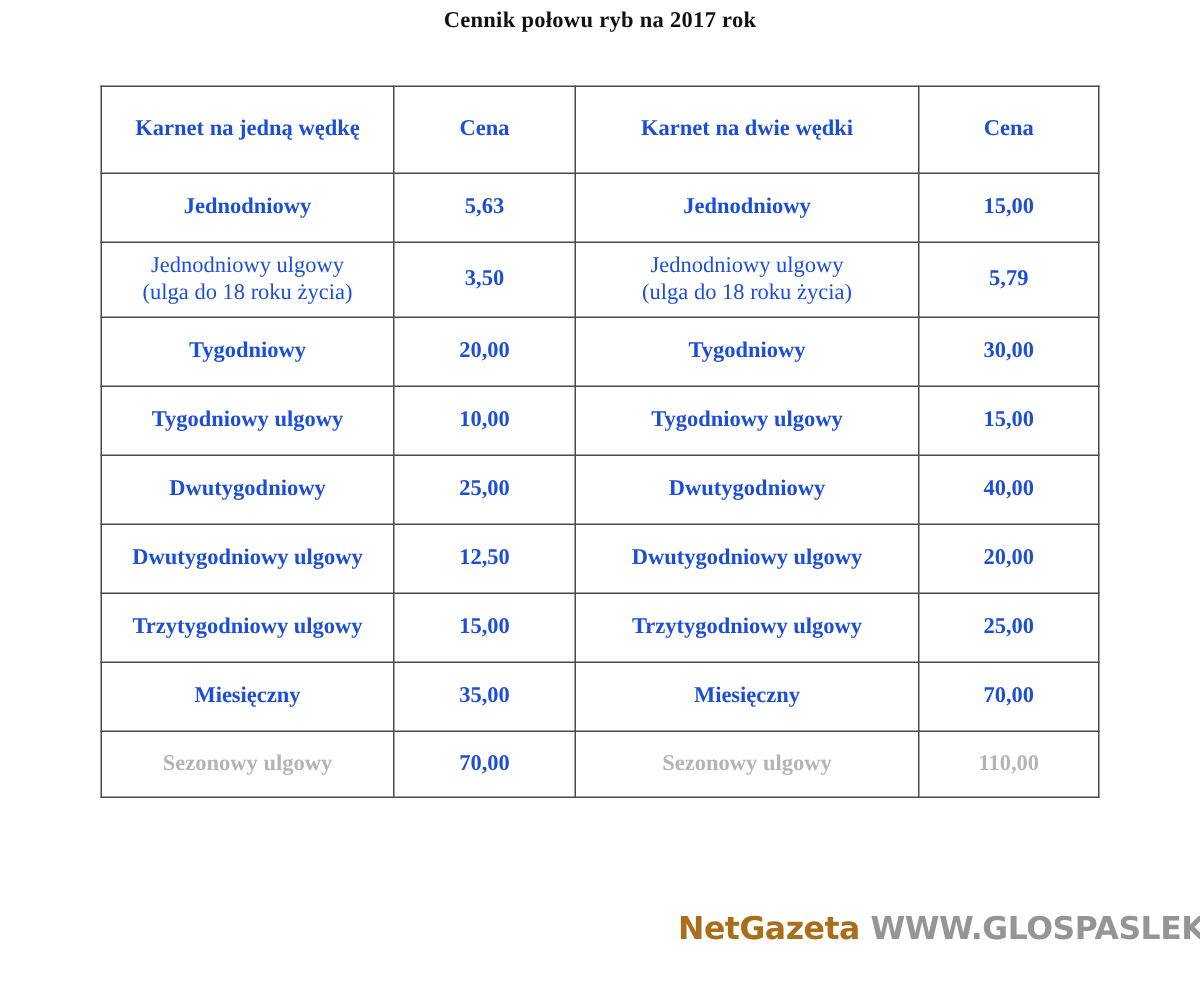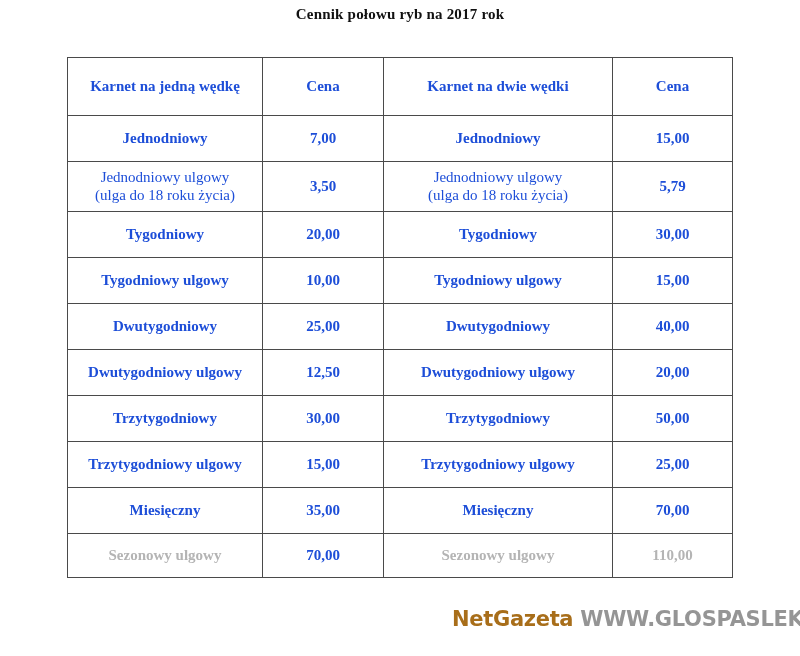--- a/index.html
+++ b/index.html
@@ -135,21 +135,21 @@
           <th class="bold-cell">Karnet na jedną wędkę</th>
           <th class="bold-cell">Cena</th>
           <th class="bold-cell">Karnet na dwie wędki</th>
           <th class="bold-cell">Cena</th>
         </tr>
       </thead>
       <tbody id="table-body">
 
       <tr>
             <td class="bold-cell">Jednodniowy</td>
-            <td class="bold-cell">7,00</td>
+            <td class="bold-cell">5,63</td>
             <td class="bold-cell">Jednodniowy</td>
             <td class="bold-cell">15,00</td>
           </tr>
           <tr class="tall">
             <td class="sub-label">Jednodniowy ulgowy<span class="line2">(ulga do 18 roku życia)</span></td>
             <td class="bold-cell">3,50</td>
             <td class="sub-label">Jednodniowy ulgowy<span class="line2">(ulga do 18 roku życia)</span></td>
             <td class="bold-cell">5,79</td>
           </tr>
           <tr>
@@ -170,26 +170,20 @@
             <td class="bold-cell">Dwutygodniowy</td>
             <td class="bold-cell">40,00</td>
           </tr>
           <tr>
             <td class="plain-cell">Dwutygodniowy ulgowy</td>
             <td class="plain-cell">12,50</td>
             <td class="plain-cell">Dwutygodniowy ulgowy</td>
             <td class="plain-cell">20,00</td>
           </tr>
           <tr>
-            <td class="bold-cell">Trzytygodniowy</td>
-            <td class="bold-cell">30,00</td>
-            <td class="bold-cell">Trzytygodniowy</td>
-            <td class="bold-cell">50,00</td>
-          </tr>
-          <tr>
             <td class="plain-cell">Trzytygodniowy ulgowy</td>
             <td class="plain-cell">15,00</td>
             <td class="plain-cell">Trzytygodniowy ulgowy</td>
             <td class="plain-cell">25,00</td>
           </tr>
           <tr>
             <td class="bold-cell">Miesięczny</td>
             <td class="bold-cell">35,00</td>
             <td class="bold-cell">Miesięczny</td>
             <td class="bold-cell">70,00</td>

